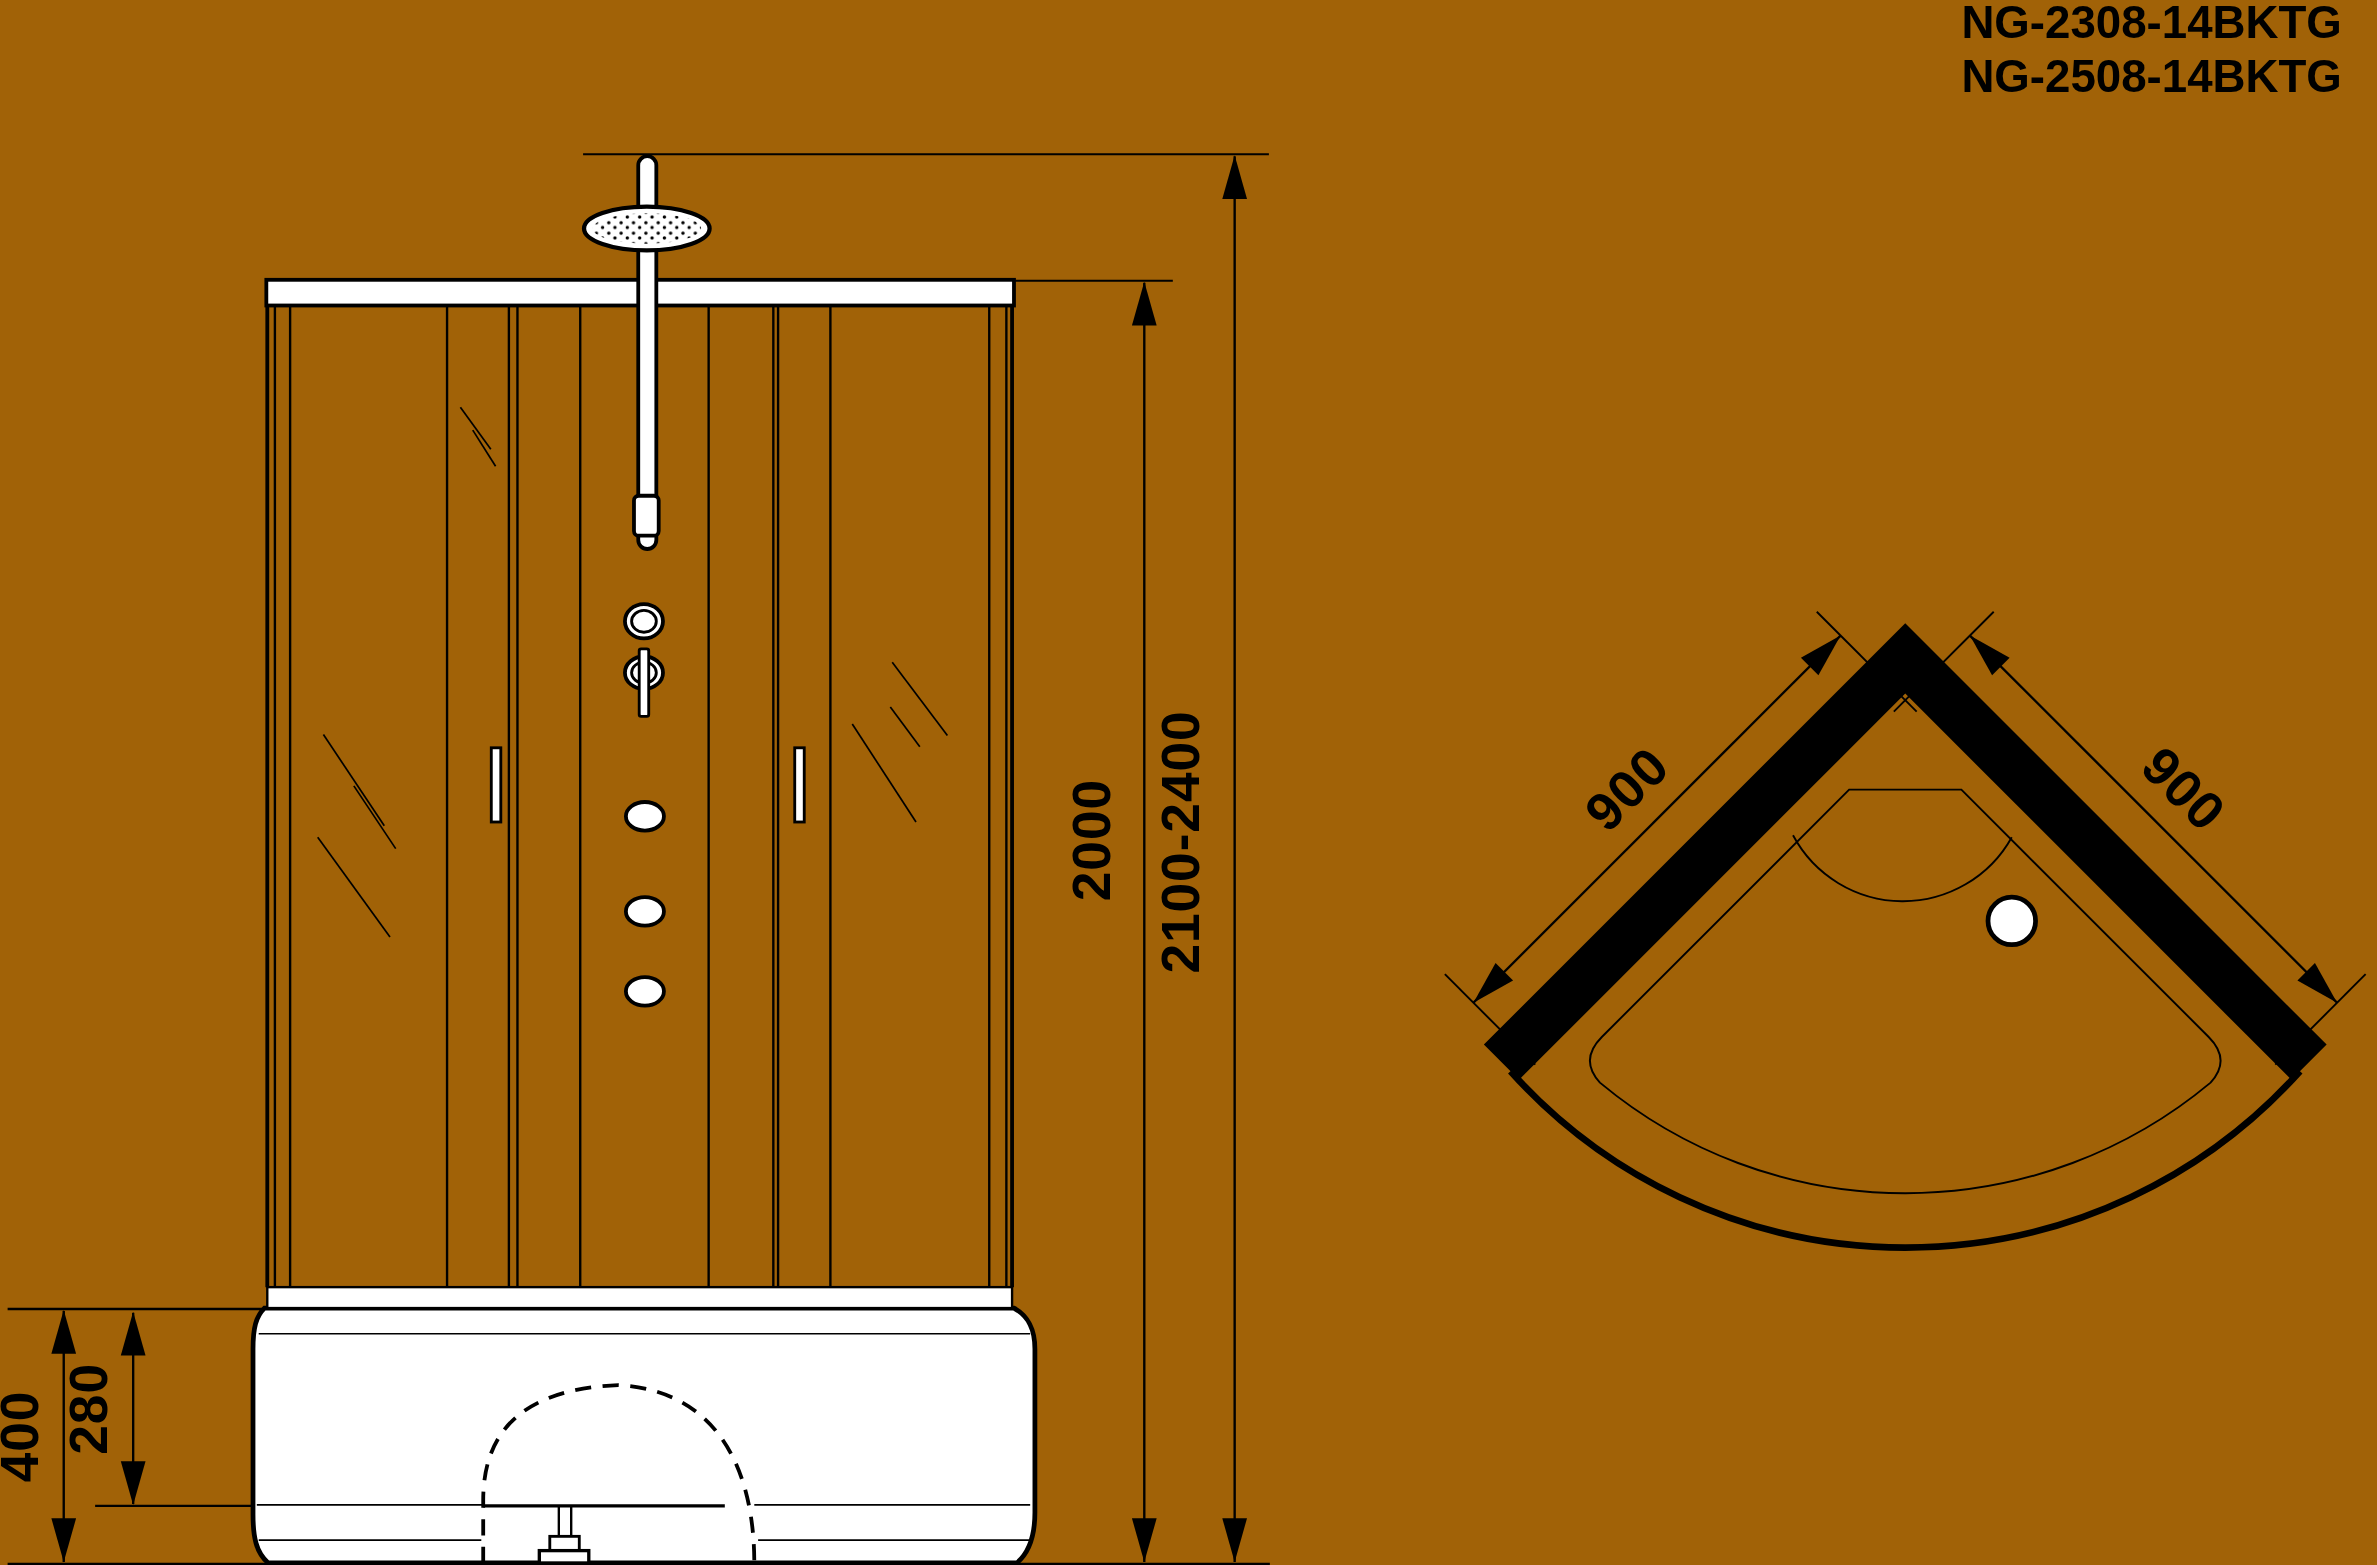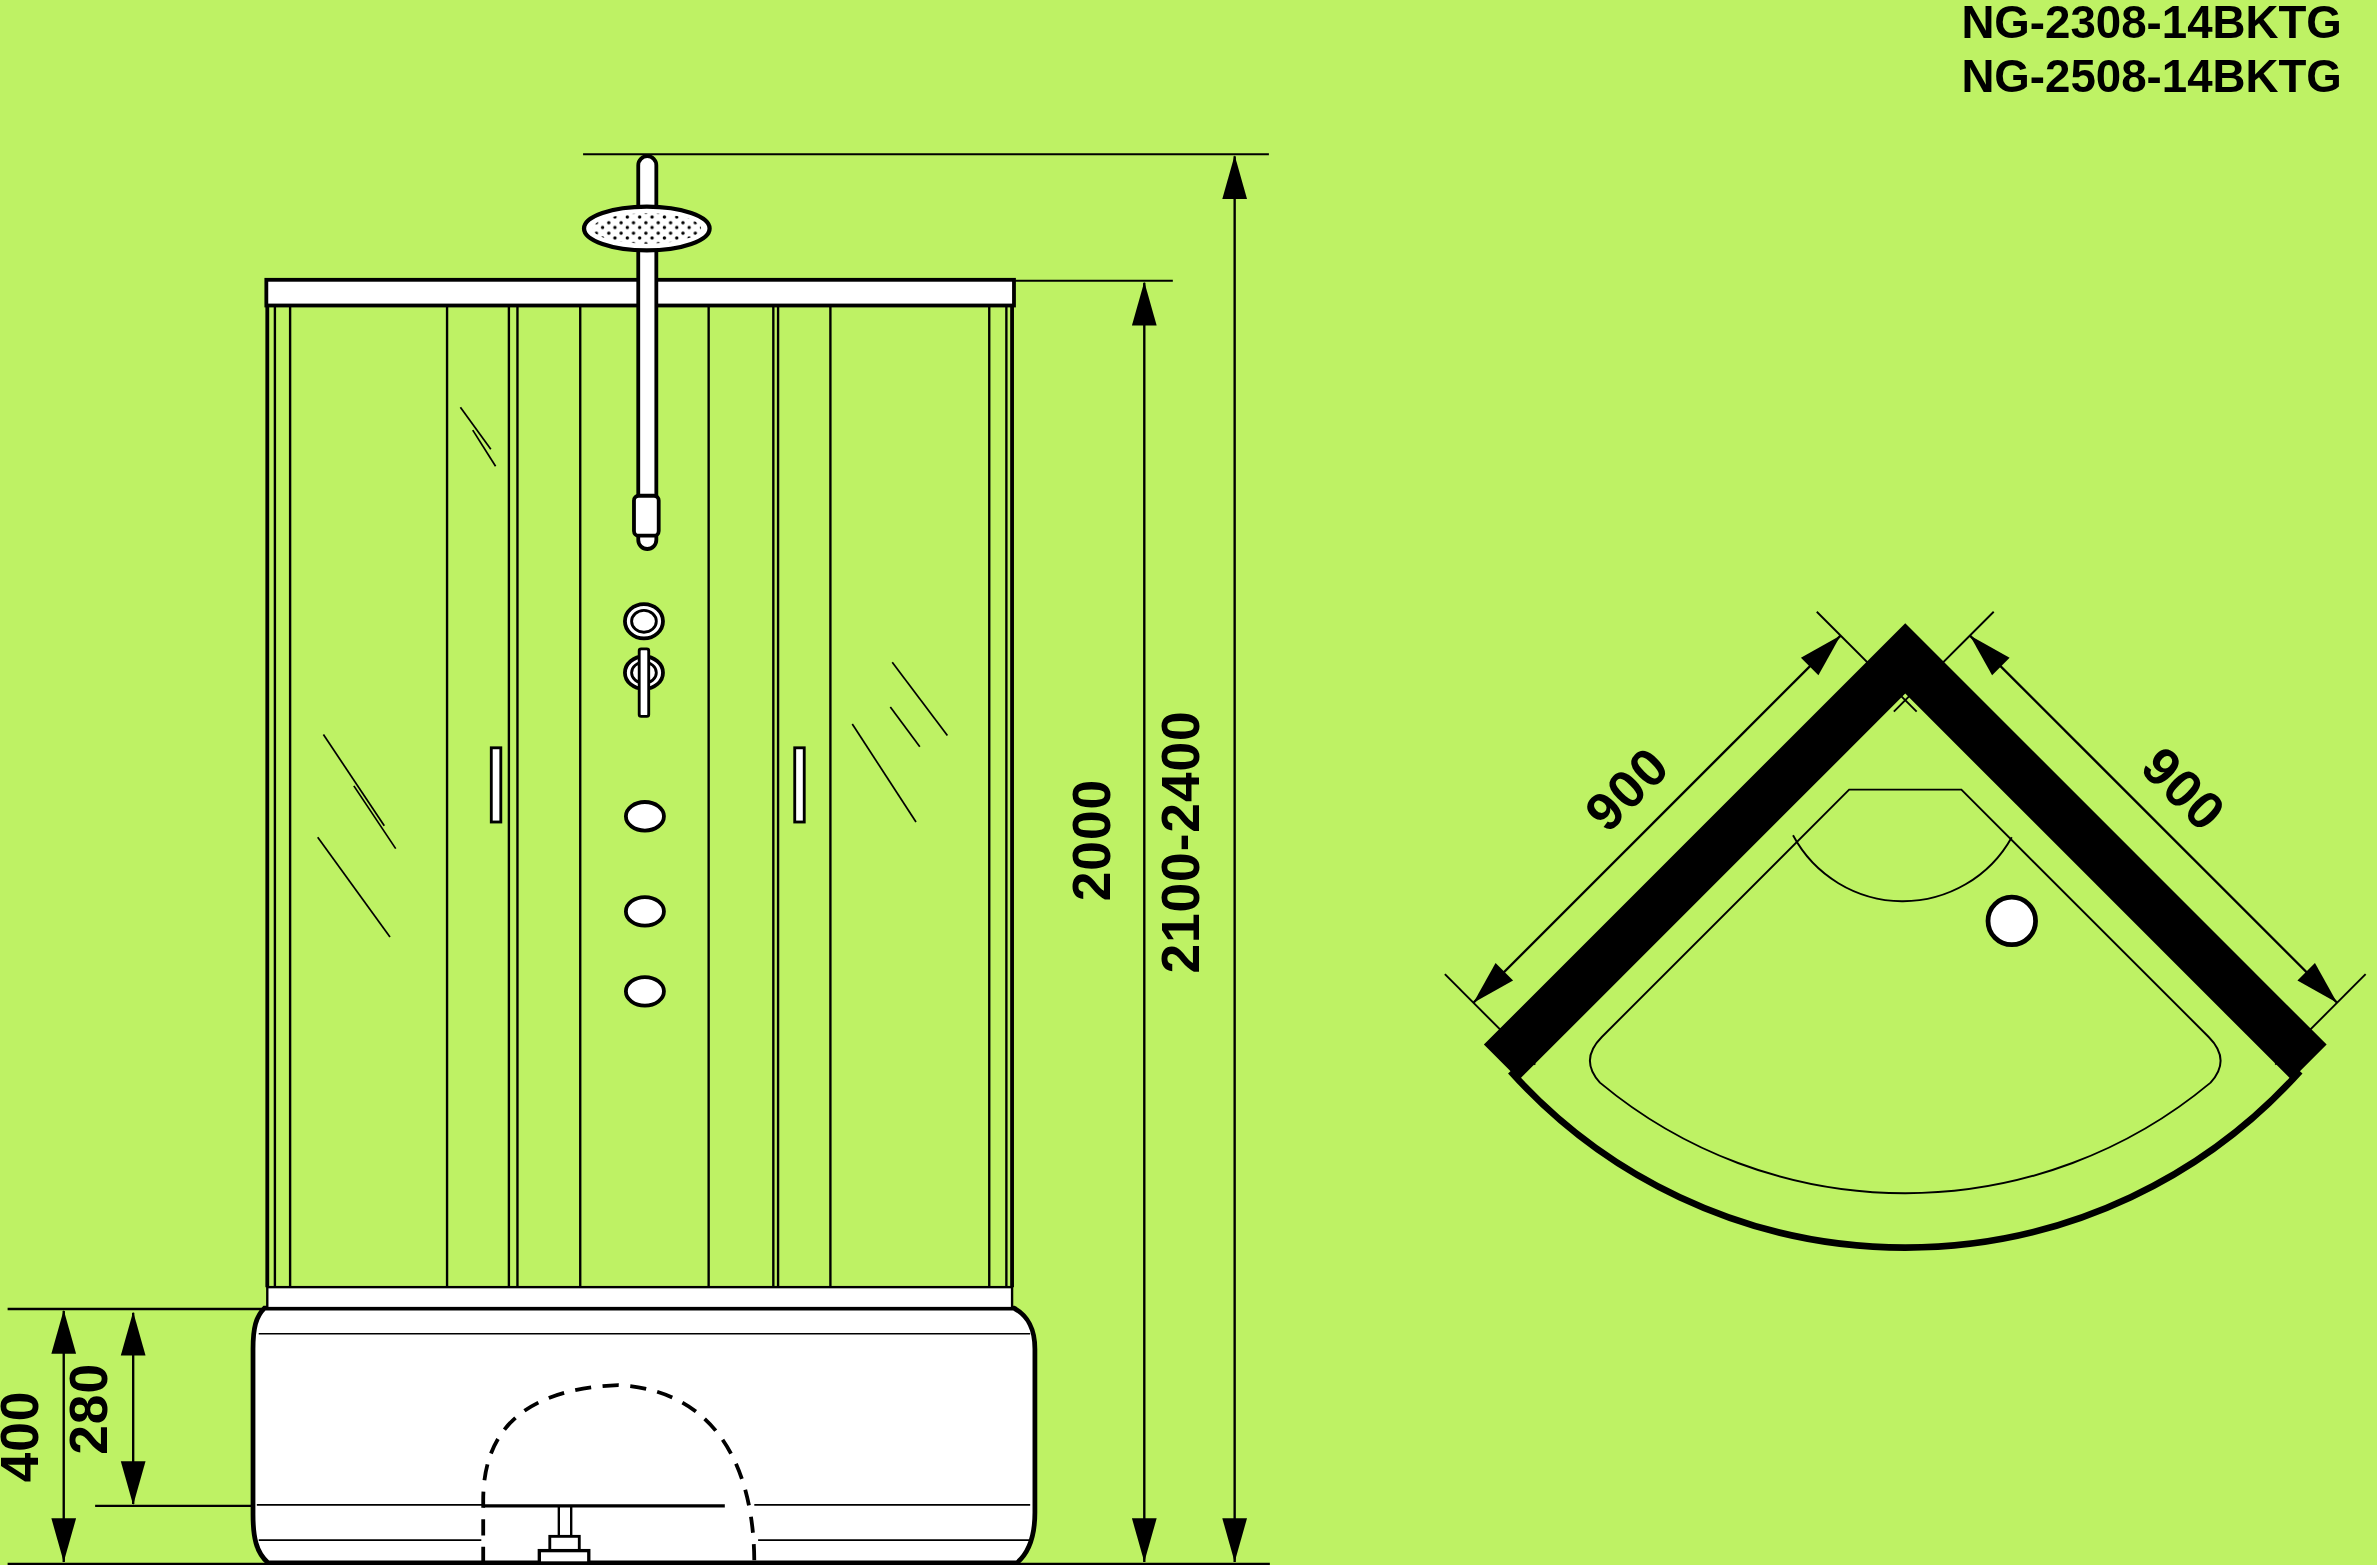--- a/index.html
+++ b/index.html
@@ -1,16 +1,16 @@
 <!DOCTYPE html>
 <html style="font-size:15px"><head>
 <meta charset="utf-8">
 <style>
   html,body{margin:0;padding:0;background:#ffffff;}
-  .canvas{position:relative;width:2378px;height:1566px;background:#bef264;overflow:hidden;
+  .canvas{position:relative;width:2378px;height:1566px;background:#a16207;overflow:hidden;
           font-family:"Liberation Sans", sans-serif;}
   svg{position:absolute;left:0;top:0;}
   text{font-family:"Liberation Sans", sans-serif;font-weight:bold;fill:#000;}
   .dim-label{font-size:56px;letter-spacing:1px;}
   .title-label{font-size:48px;letter-spacing:0px;}
 </style>
 </head>
 <body>
 
 <div class="canvas">

